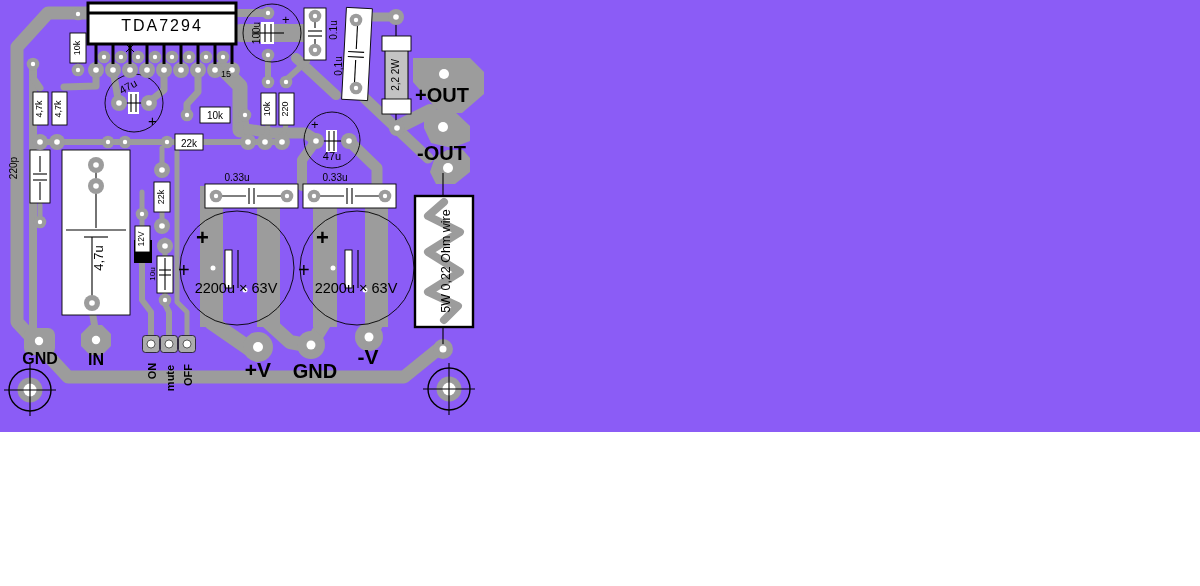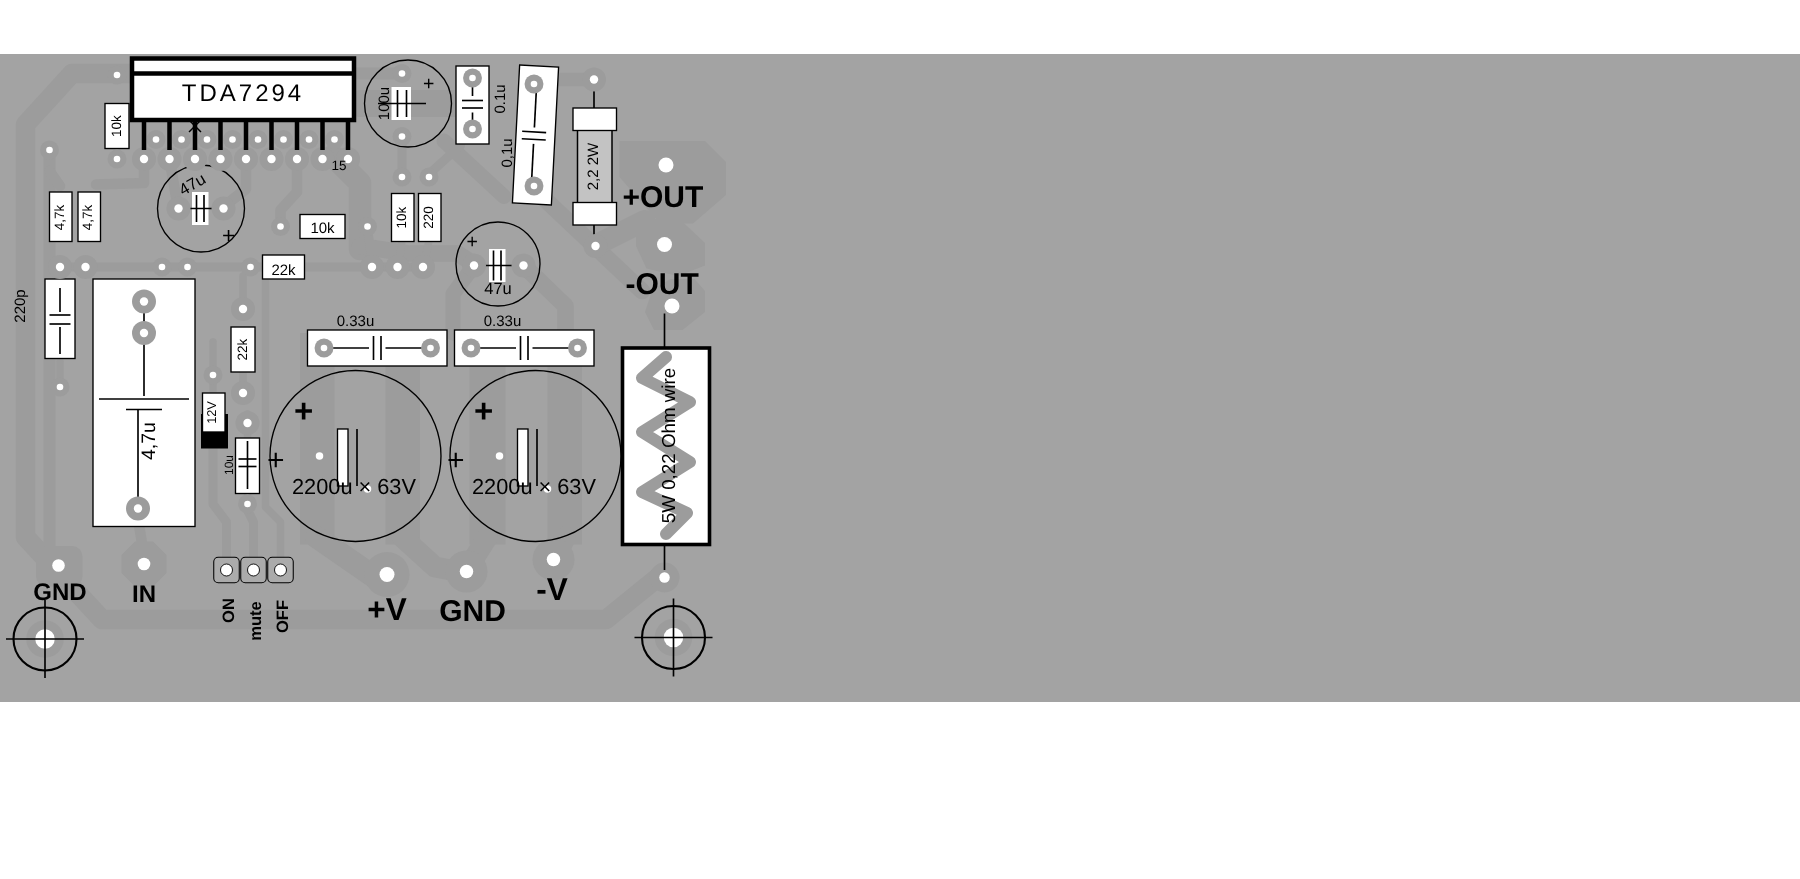--- a/index.html
+++ b/index.html
@@ -1,16 +1,16 @@
 <!DOCTYPE html>
 <html><head>
 <meta charset="utf-8">
 <style>
   html,body{margin:0;padding:0;background:#fff;}
-  #stage{position:relative;width:1200px;height:432px;background:#a3a3a3;overflow:hidden;margin-top:36px;}
+  #stage{position:relative;width:1200px;height:432px;background:#8b5cf6;overflow:hidden;}
   .tr{stroke:#9c9c9c;fill:none;stroke-linecap:round;stroke-linejoin:round;}
   .blob{fill:#9c9c9c;stroke:none;}
   .comp{fill:#ffffff;stroke:#000;stroke-width:0.9;}
   .thin{stroke:#000;stroke-width:1.1;fill:none;}
   .lbl{font-family:"Liberation Sans",sans-serif;fill:#000;}
   .big{font-family:"Liberation Sans",sans-serif;fill:#000;font-weight:bold;}
   .padg{fill:#9c9c9c;}
   .hole{fill:#ffffff;}
 </style>
 </head>

